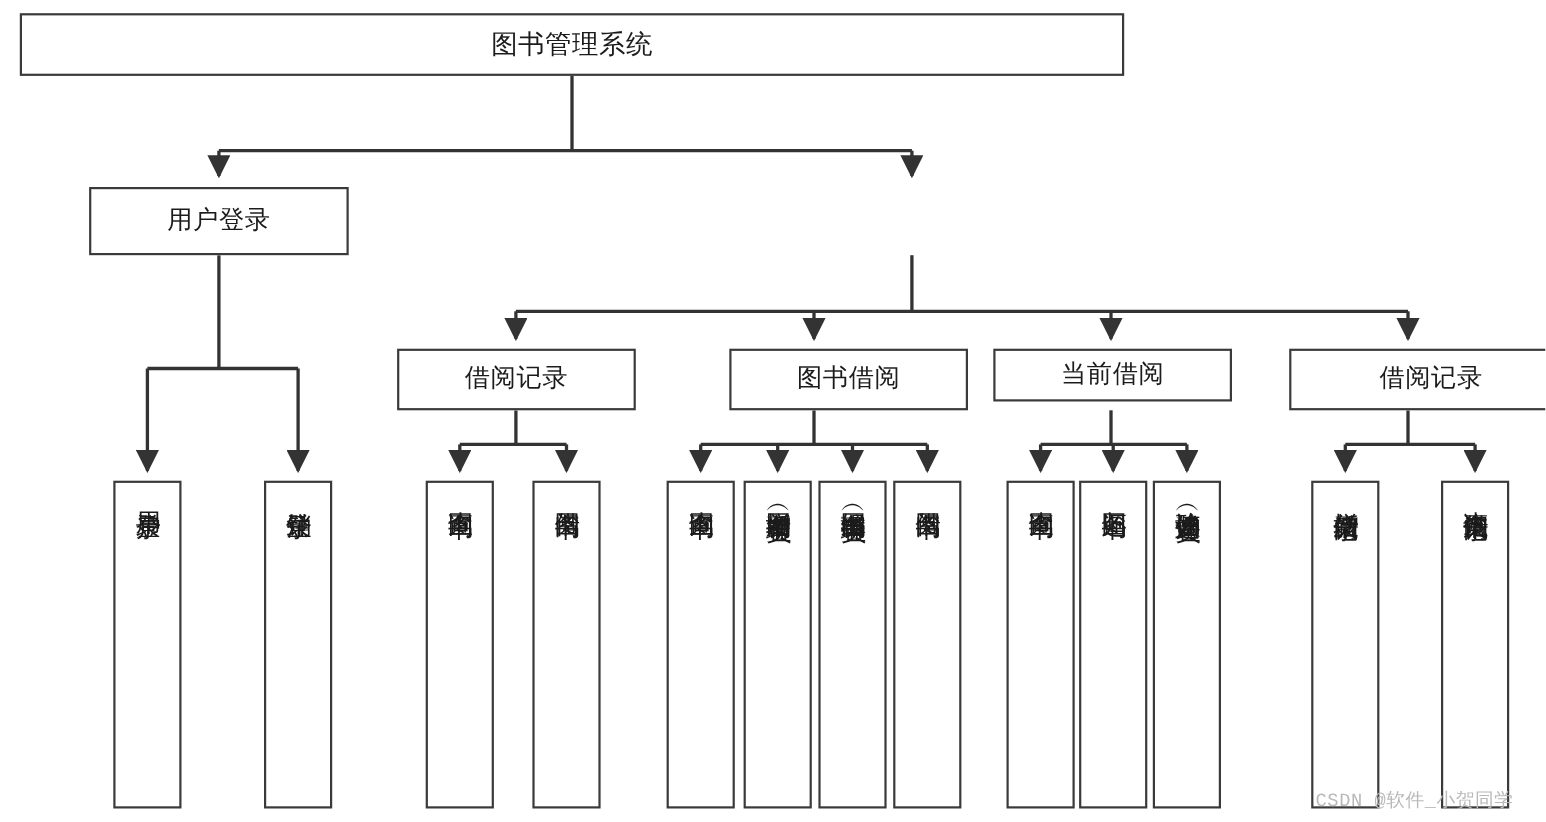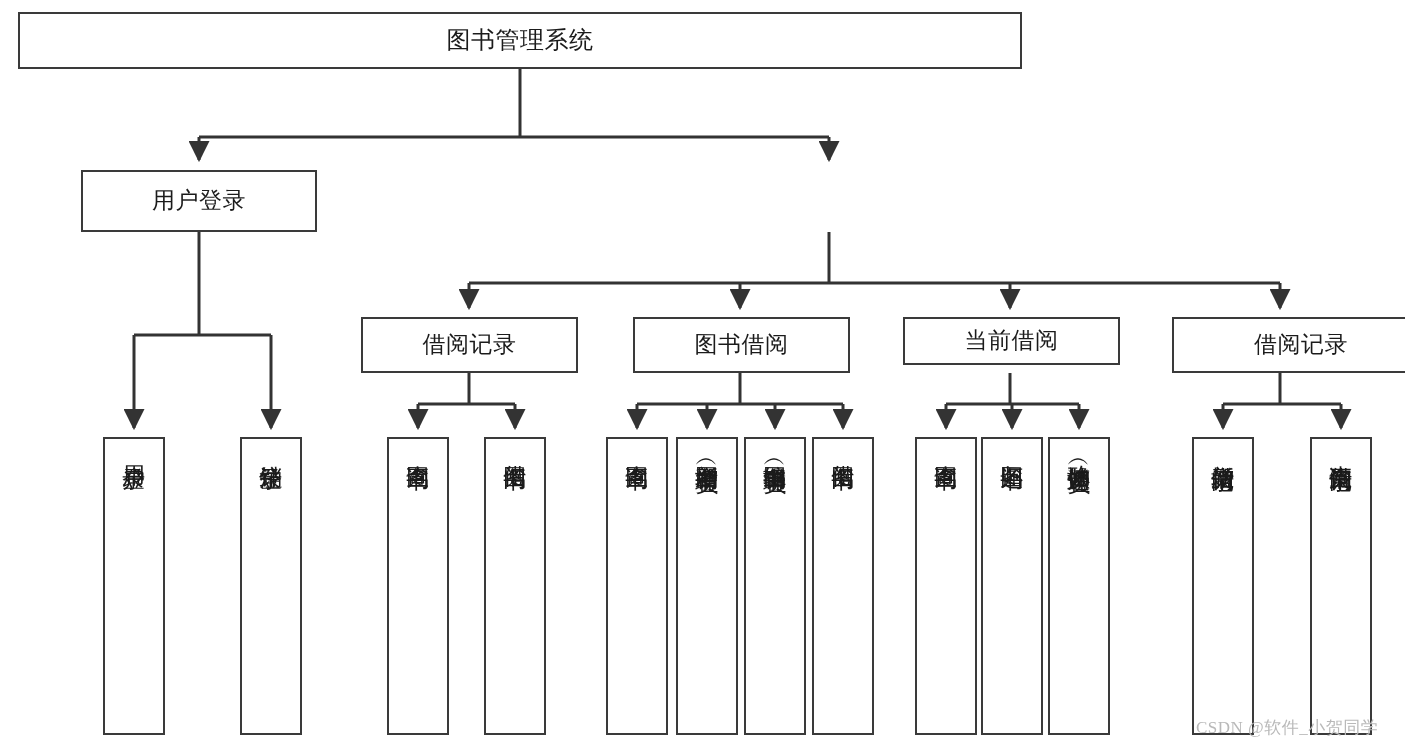--- a/index.html
+++ b/index.html
@@ -58,21 +58,21 @@
   .node.root {
     font-size: 24px;
   }
   .watermark {
     position: absolute;
     font-size: 17px;
     color: #b9b9b9;
     letter-spacing: 0.5px;
     white-space: nowrap;
     z-index: 5;
-    font-family: Liberation Serif, serif;
+    font-family: Liberation Mono, monospace;
   }
 </style>
 </head>
 <body>
 
 <div id="canvas">
 
   <svg id="edges" viewBox="0 0 1405 747" xmlns="http://www.w3.org/2000/svg">
     <defs>
       <marker id="arrow" viewBox="0 0 10 10" refX="9" refY="5" markerWidth="7" markerHeight="7" orient="auto-start-reverse">
@@ -129,21 +129,21 @@
 
   <div class="node horizontal" style="left:81px; top:170px; width:236px; height:62px;">
     <span>用户登录</span>
   </div>
 
 
   <div class="node horizontal" style="left:361px; top:317px; width:217px; height:56px;">
     <span>借阅记录</span>
   </div>
 
-  <div class="node horizontal" style="left:633px; top:317px; width:217px; height:56px;">
+  <div class="node horizontal" style="left:663px; top:317px; width:217px; height:56px;">
     <span>图书借阅</span>
   </div>
 
   <div class="node horizontal" style="left:903px; top:317px; width:217px; height:48px;">
     <span>当前借阅</span>
   </div>
 
   <div class="node horizontal" style="left:1172px; top:317px; width:258px; height:56px;">
     <span>借阅记录</span>
   </div>

